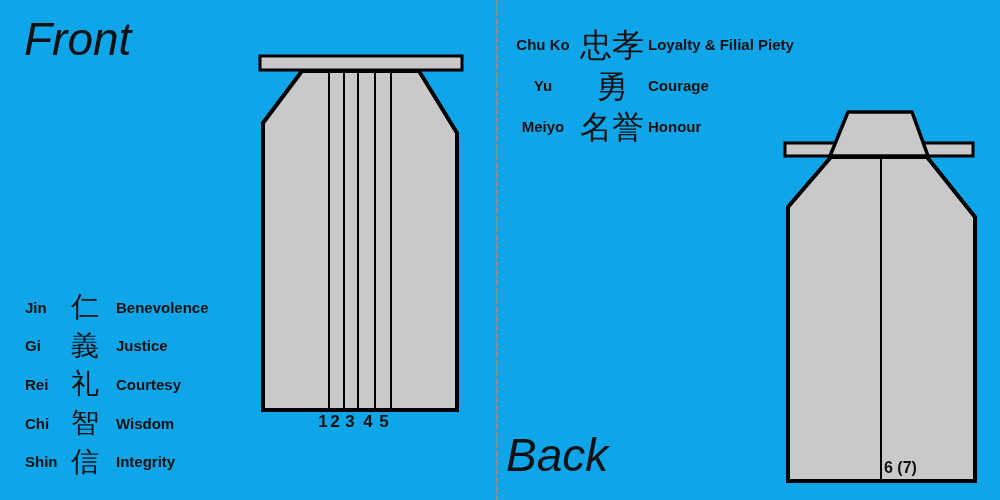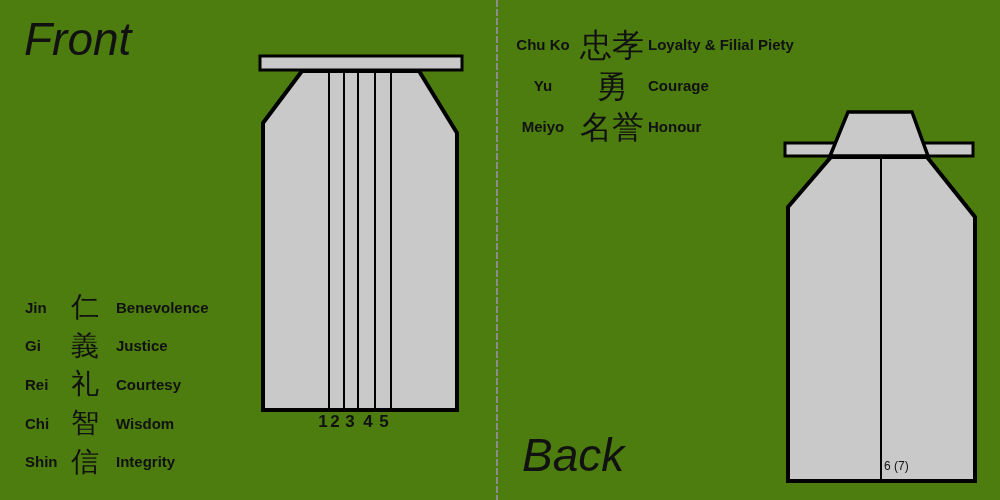--- a/index.html
+++ b/index.html
@@ -1,20 +1,20 @@
 <!DOCTYPE html>
 <html style="--garment-fill: #c9c9c9; --garment-stroke: #000000; --divider: #8c8c8c; --text: #111111;"><head>
 <meta charset="utf-8">
 <style>
   html, body { margin: 0; padding: 0; background: #ffffff; }
   .stage {
     position: relative;
     width: 1000px;
     height: 500px;
-    background: #4d7c0f;
+    background: #0ea5e9;
     overflow: hidden;
     font-family: "Liberation Sans", "DejaVu Sans", sans-serif;
     color: var(--text, #111111);
   }
 
   
   .divider {
     position: absolute;
     left: 496px; top: 0;
     width: 2px; height: 500px;
@@ -28,21 +28,21 @@
   
   .title {
     position: absolute;
     font-style: italic;
     font-weight: 400;
     font-size: 46px;
     line-height: 1;
     white-space: nowrap;
   }
   .title-front { left: 24px; top: 16px; }
-  .title-back  { left: 522px; top: 432px; }
+  .title-back  { left: 506px; top: 432px; }
 
   
   svg.art { position: absolute; left: 0; top: 0; }
   .garment { fill: var(--garment-fill, #c9c9c9); stroke: var(--garment-stroke, #000000); }
   .pleat   { stroke: var(--garment-stroke, #000000); }
 
   
   .virtue-list { position: absolute; }
   .virtue-list-front { left: 25px; top: 288px; width: 240px; }
   .virtue-list-back  { left: 508px; top: 24px;  width: 310px; }
@@ -76,22 +76,22 @@
     font-size: 17px;
     line-height: 1.1;
   }
   .pn-1 { left: 316px; } .pn-2 { left: 328px; } .pn-3 { left: 343px; }
   .pn-4 { left: 361px; } .pn-5 { left: 377px; }
 
   
   .back-pleat-label {
     position: absolute;
     left: 884px; top: 459px;
-    font-weight: 400;
-    font-size: 12px;
+    font-weight: 700;
+    font-size: 16px;
     white-space: nowrap;
   }
 </style>
 </head>
 <body>
 
 <div class="stage">
 
   <svg class="art" width="1000" height="500" viewBox="0 0 1000 500">
     <g>

